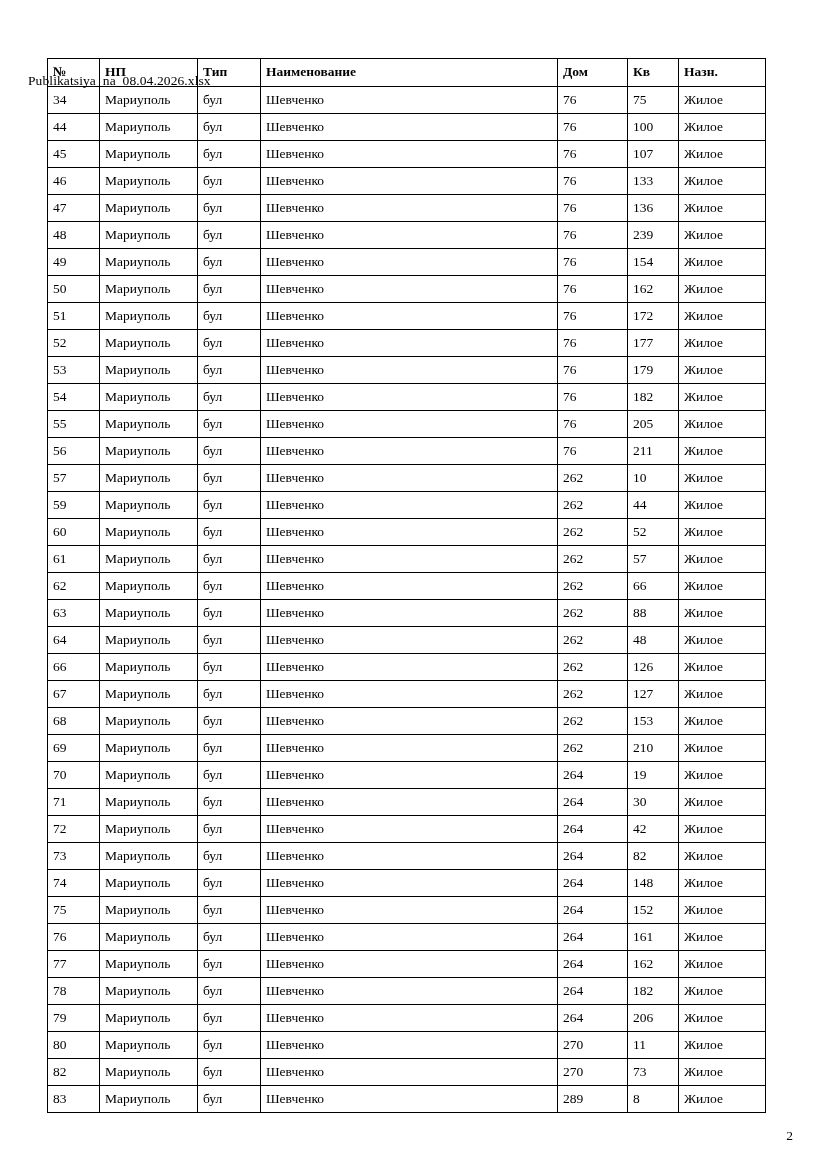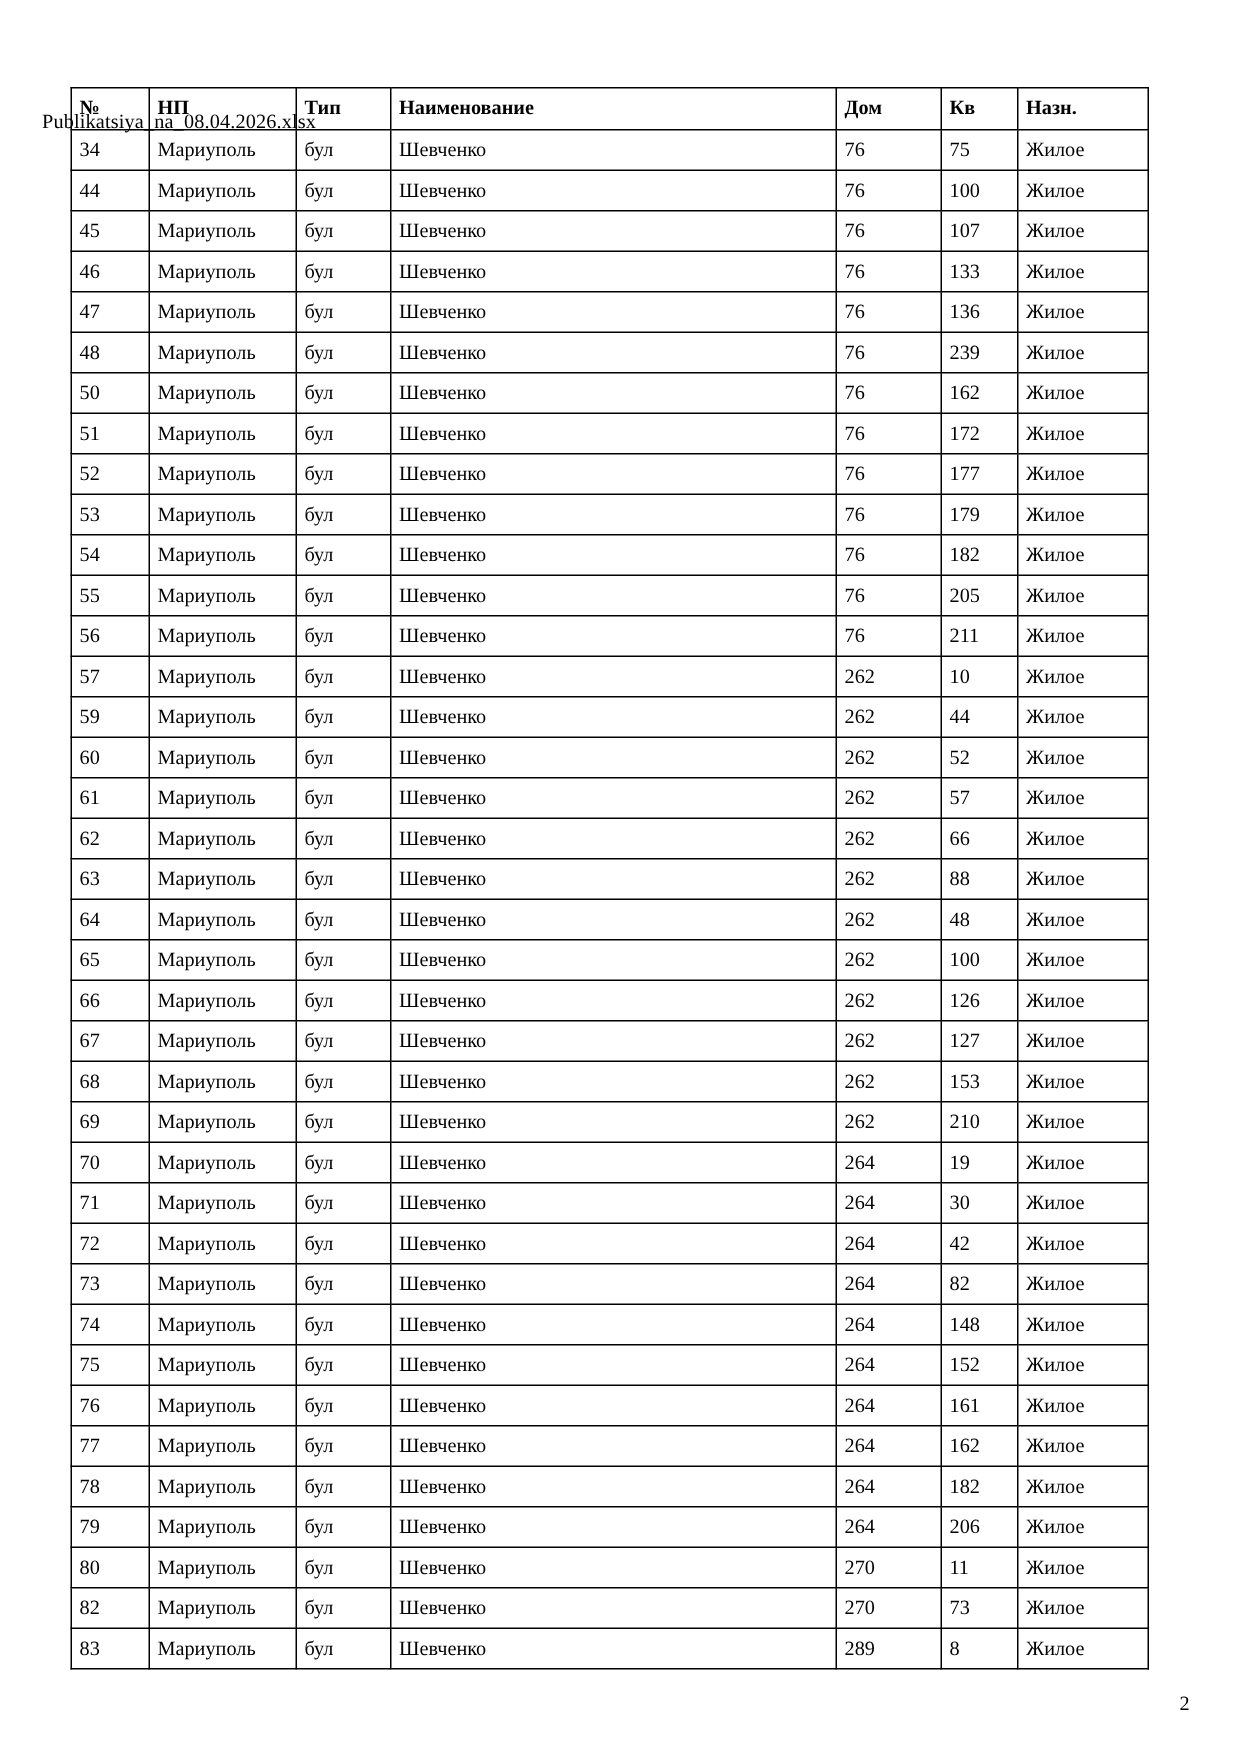--- a/index.html
+++ b/index.html
@@ -150,20 +150,29 @@
         <tr>
           <td>48</td>
           <td>Мариуполь</td>
           <td>бул</td>
           <td>Шевченко</td>
           <td>76</td>
           <td>239</td>
           <td>Жилое</td>
         </tr>
         <tr>
+          <td>49</td>
+          <td>Мариуполь</td>
+          <td>бул</td>
+          <td>Шевченко</td>
+          <td>76</td>
+          <td>154</td>
+          <td>Жилое</td>
+        </tr>
+        <tr>
           <td>50</td>
           <td>Мариуполь</td>
           <td>бул</td>
           <td>Шевченко</td>
           <td>76</td>
           <td>162</td>
           <td>Жилое</td>
         </tr>
         <tr>
           <td>51</td>
@@ -273,29 +282,20 @@
           <td>88</td>
           <td>Жилое</td>
         </tr>
         <tr>
           <td>64</td>
           <td>Мариуполь</td>
           <td>бул</td>
           <td>Шевченко</td>
           <td>262</td>
           <td>48</td>
-          <td>Жилое</td>
-        </tr>
-        <tr>
-          <td>65</td>
-          <td>Мариуполь</td>
-          <td>бул</td>
-          <td>Шевченко</td>
-          <td>262</td>
-          <td>100</td>
           <td>Жилое</td>
         </tr>
         <tr>
           <td>66</td>
           <td>Мариуполь</td>
           <td>бул</td>
           <td>Шевченко</td>
           <td>262</td>
           <td>126</td>
           <td>Жилое</td>

